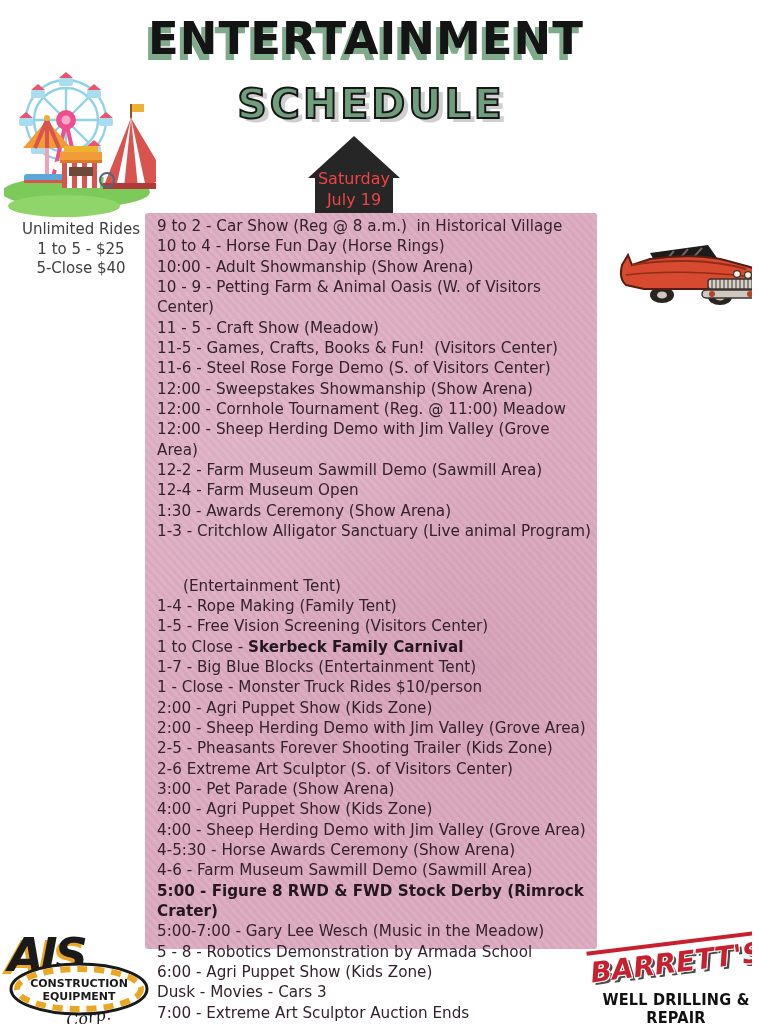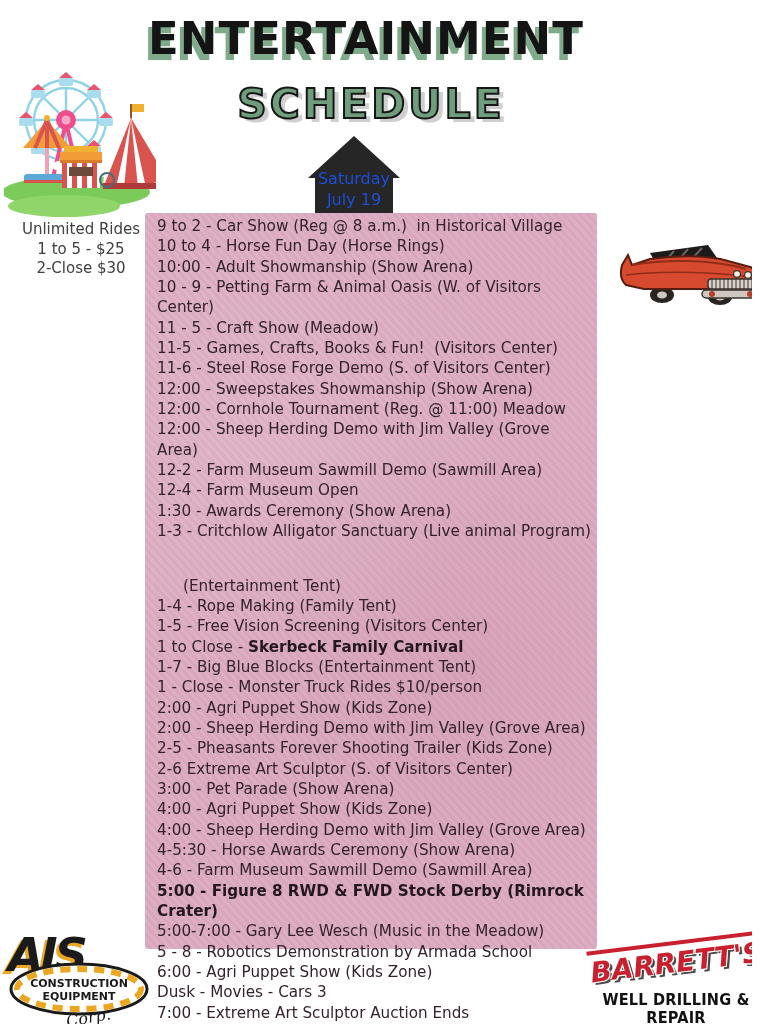--- a/index.html
+++ b/index.html
@@ -18,21 +18,21 @@
     position:absolute; top:80px; left:0; right:10px; text-align:center;
     font-size:41px; font-weight:800; letter-spacing:3px; color:#6f9e7c;
     -webkit-text-stroke:2px #161616;
     text-shadow:5px 4px 0 #cfcfcf;
   }
   
   .barn { position:absolute; left:303px; top:136px; width:102px; height:90px; }
   .barn svg { position:absolute; inset:0; }
   .barn-text {
     position:absolute; left:0; right:0; top:32px; text-align:center;
-    color:#1d4ed8; font-size:16px; line-height:21px; font-weight:400;
+    color:#ef4444; font-size:16px; line-height:21px; font-weight:400;
   }
   
   .carnival { position:absolute; left:4px; top:60px; width:152px; height:158px; }
   
   .rides {
     position:absolute; left:6px; top:220px; width:150px; text-align:center;
     color:#404040; font-size:15px; line-height:19.5px; font-weight:500;
   }
   
   .panel {
@@ -180,21 +180,21 @@
       </g>
       <rect x="65" y="107" width="24" height="9" fill="#6b4a3a"></rect>
 
       <circle cx="103" cy="120" r="7" fill="none" stroke="#4a6b7a" stroke-width="2"></circle>
     </svg>
   </div>
 
   <div class="rides">
     <div>Unlimited Rides</div>
     <div>1 to 5 - $25</div>
-    <div>2-Close $30</div>
+    <div>5-Close $40</div>
   </div>
 
   <div class="panel">
     <div class="sched-list">
         <div class="sched-line"><span>9 to 2 - Car Show (Reg @ 8 a.m.)  in Historical Village</span></div>
         <div class="sched-line"><span>10 to 4 - Horse Fun Day (Horse Rings)</span></div>
         <div class="sched-line"><span>10:00 - Adult Showmanship (Show Arena)</span></div>
         <div class="sched-line"><span>10 - 9 - Petting Farm &amp; Animal Oasis (W. of Visitors Center)</span></div>
         <div class="sched-line"><span>11 - 5 - Craft Show (Meadow)</span></div>
         <div class="sched-line"><span>11-5 - Games, Crafts, Books &amp; Fun!  (Visitors Center)</span></div>

